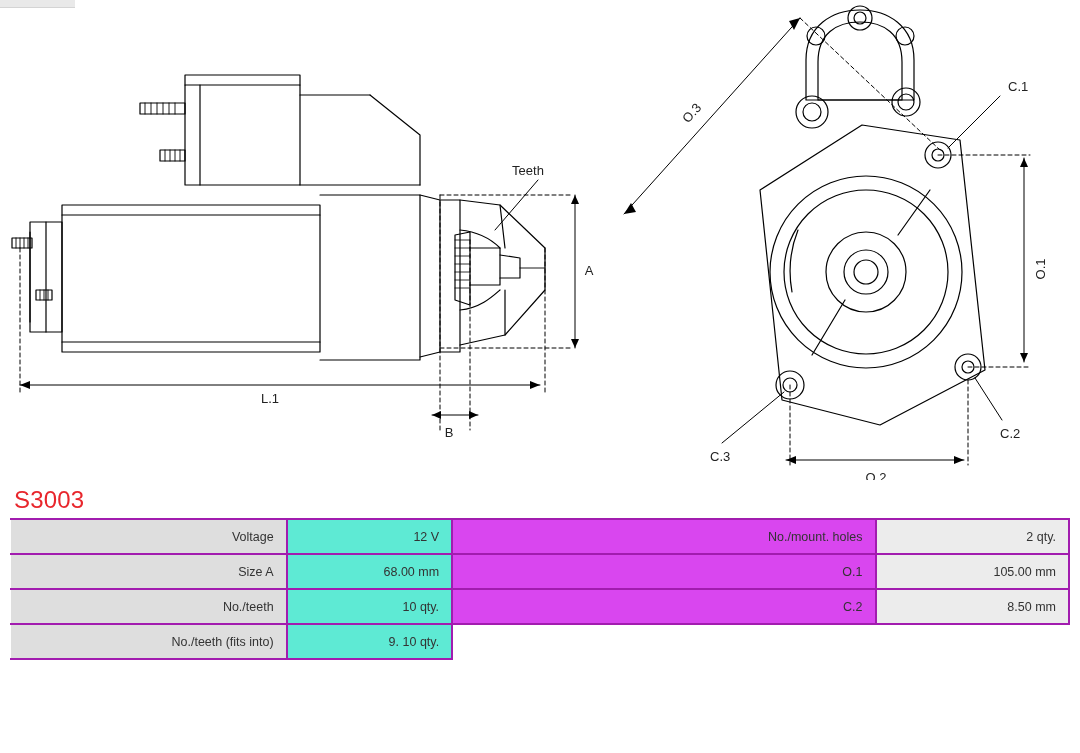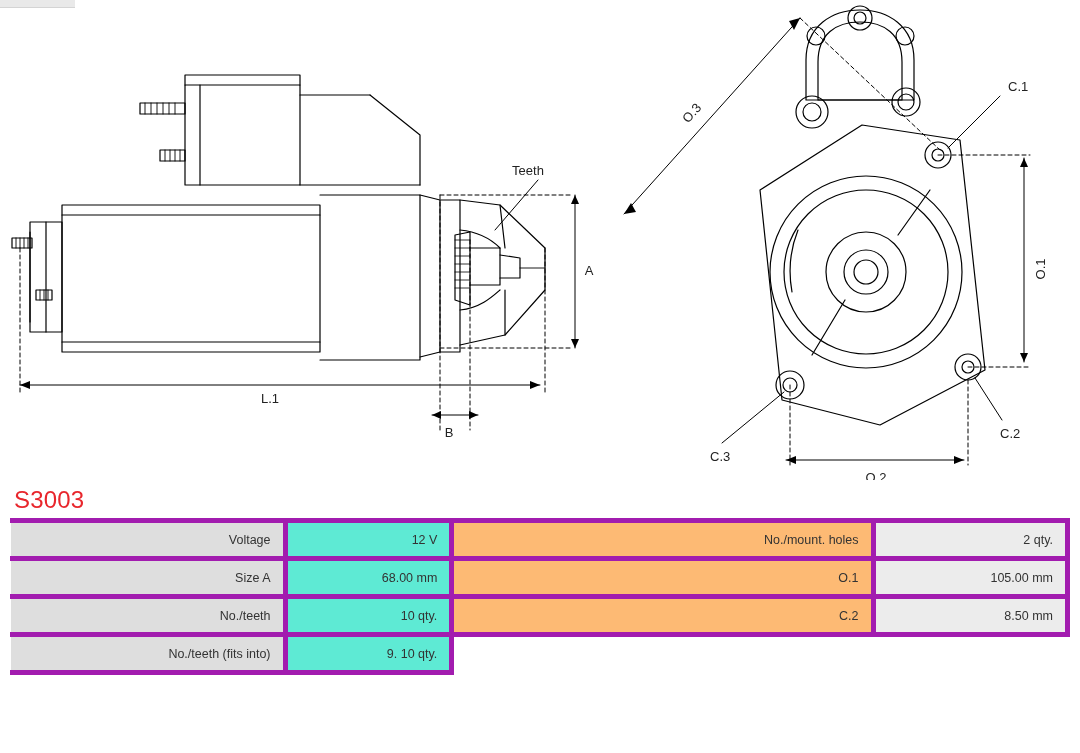--- a/index.html
+++ b/index.html
@@ -50,39 +50,39 @@
   }
   .spec-table {
     position: absolute;
     left: 10px;
     top: 518px;
     width: 1060px;
     border-collapse: collapse;
     font-size: 12.5px;
   }
   .spec-table td {
-    border: 5px solid #a21caf;
+    border: 2px solid #a21caf;
     height: 33px;
     padding: 0 12px;
     vertical-align: middle;
   }
   .spec-table td.label {
     background: #dedede;
     text-align: right;
     color: #333;
     width: 270px;
   }
   .spec-table td.value {
     background: #5eead4;
     text-align: right;
     color: #333;
     width: 150px;
   }
   .spec-table td.label2 {
-    background: #fdba74;
+    background: #d946ef;
     text-align: right;
     color: #333;
     width: 430px;
   }
   .spec-table td.value2 {
     background: #ececec;
     text-align: right;
     color: #333;
     width: 180px;
   }

